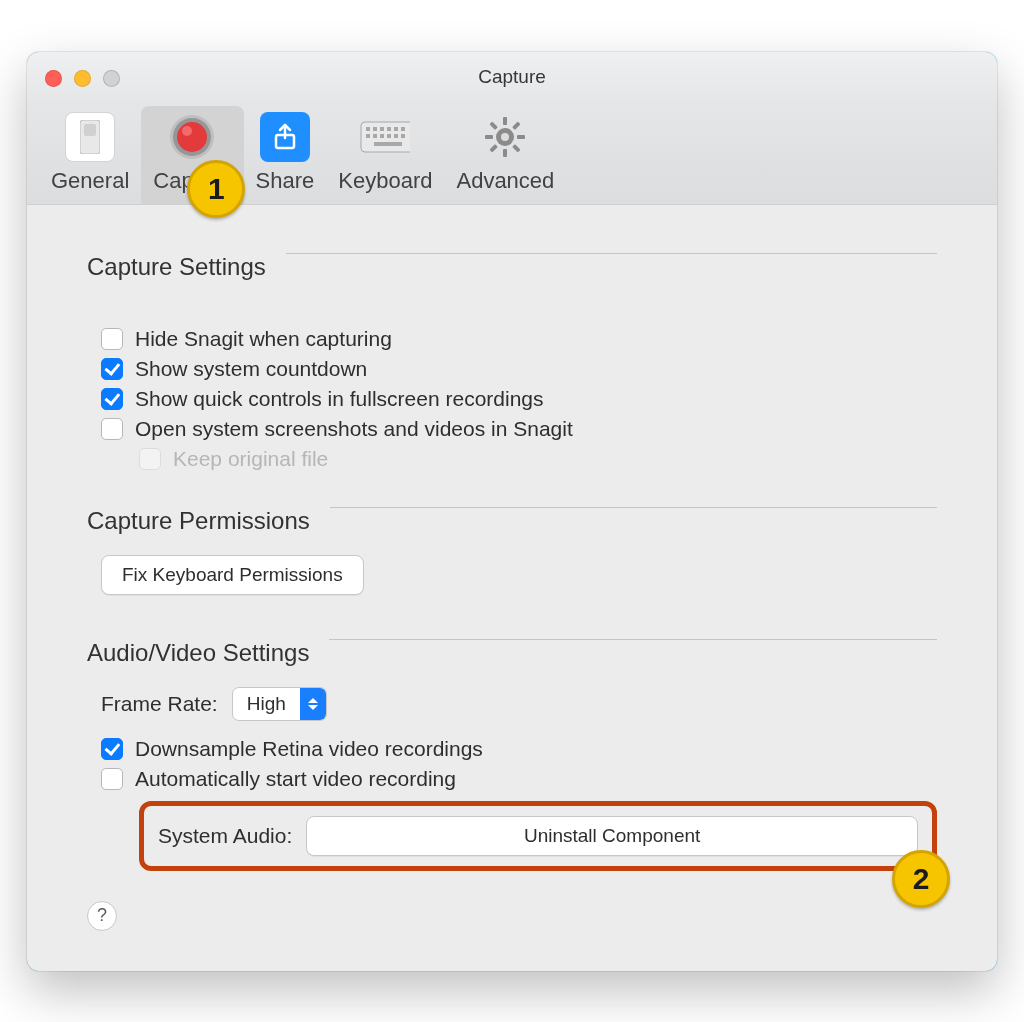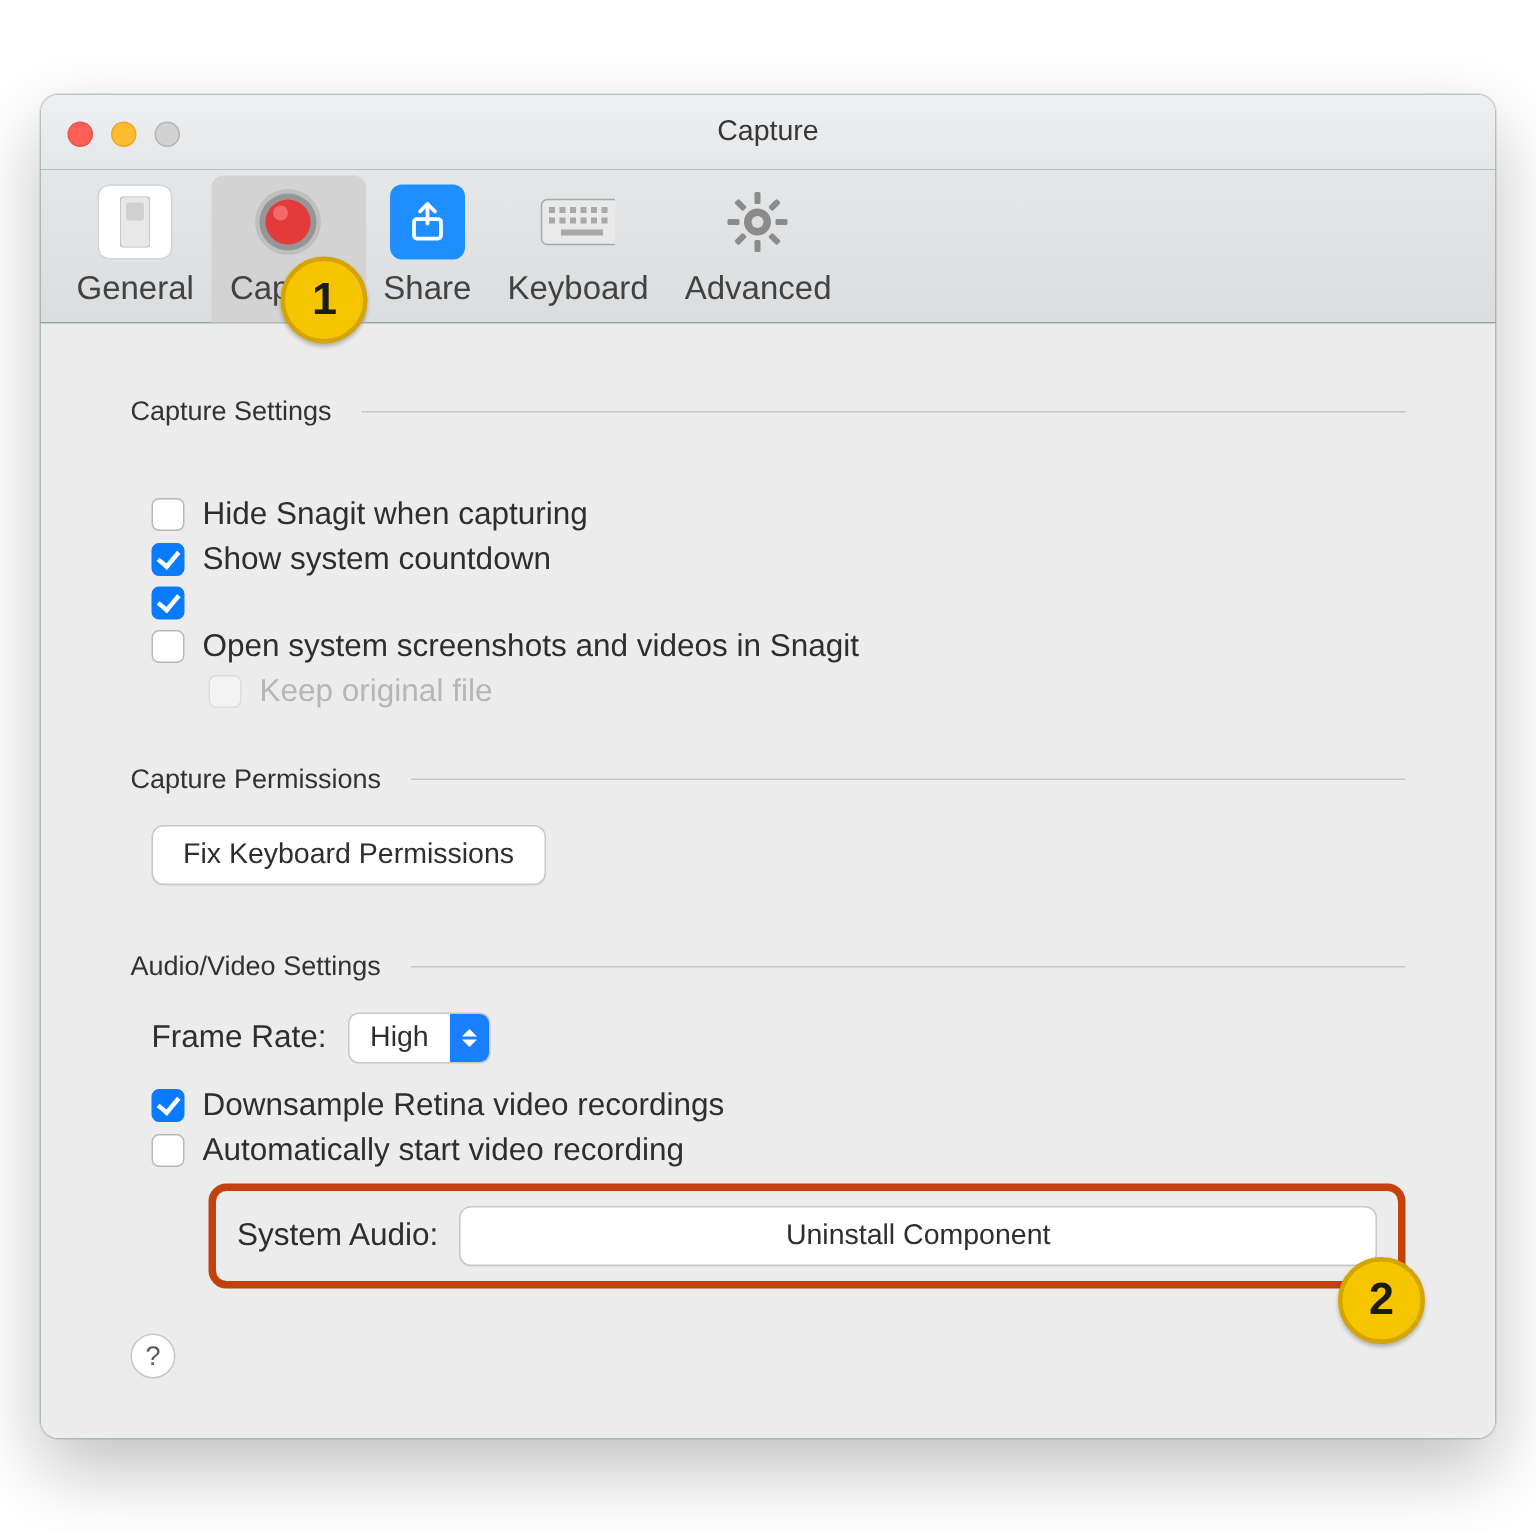--- a/index.html
+++ b/index.html
@@ -7,21 +7,21 @@
       font-family: -apple-system, BlinkMacSystemFont, "Helvetica Neue", Arial, sans-serif;
       background: #fff;
       width: 1024px;
       height: 1022px;
       display: flex;
       align-items: center;
       justify-content: center;
     }
     .window {
       width: 970px;
-      background: #14532d;
+      background: #0ea5e9;
       border-radius: 12px;
       box-shadow: 0 20px 50px rgba(0,0,0,0.25), 0 0 0 1px rgba(0,0,0,0.08);
       overflow: visible;
       position: relative;
     }
     .titlebar {
       height: 50px;
       display: flex;
       align-items: center;
       position: relative;
@@ -76,24 +76,23 @@
     }
     .toolbar-item .label { font-size:22px; color:#424242;}
     .content {
       background:#ececec;
       padding: 48px 60px 40px 60px;
       border-top: 1px solid #cfcfcf;
       border-bottom-left-radius:12px;
       border-bottom-right-radius:12px;
     }
     .section-title {
-      font-size: 18px;
+      font-size: 24px;
       color:#323232;
       display:flex;
-      align-items:center;
       gap: 20px;
       margin-bottom: 20px;
     }
     .section-title .rule {
       flex:1;
       height:1px;
       background:#c5c5c5;
     }
     .check-row {
       display:flex;
@@ -313,20 +312,21 @@
     <div class="check-row">
       <div class="checkbox"></div>
       <span>Hide Snagit when capturing</span>
     </div>
     <div class="check-row">
       <div class="checkbox checked"></div>
       <span>Show system countdown</span>
     </div>
     <div class="check-row">
       <div class="checkbox checked"></div>
+      <span>Show quick controls in fullscreen recordings</span>
     </div>
     <div class="check-row">
       <div class="checkbox"></div>
       <span>Open system screenshots and videos in Snagit</span>
     </div>
     <div class="check-row indent disabled">
       <div class="checkbox disabled"></div>
       <span>Keep original file</span>
     </div>
 

